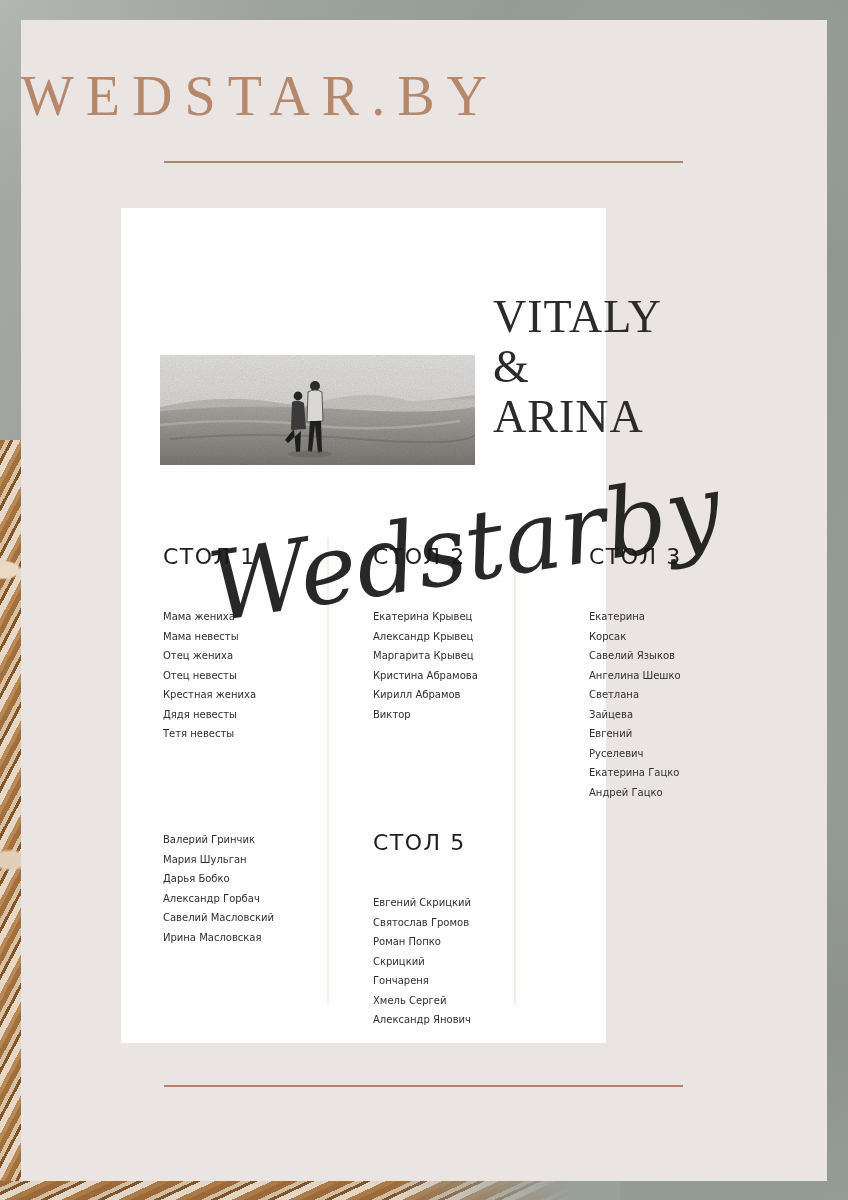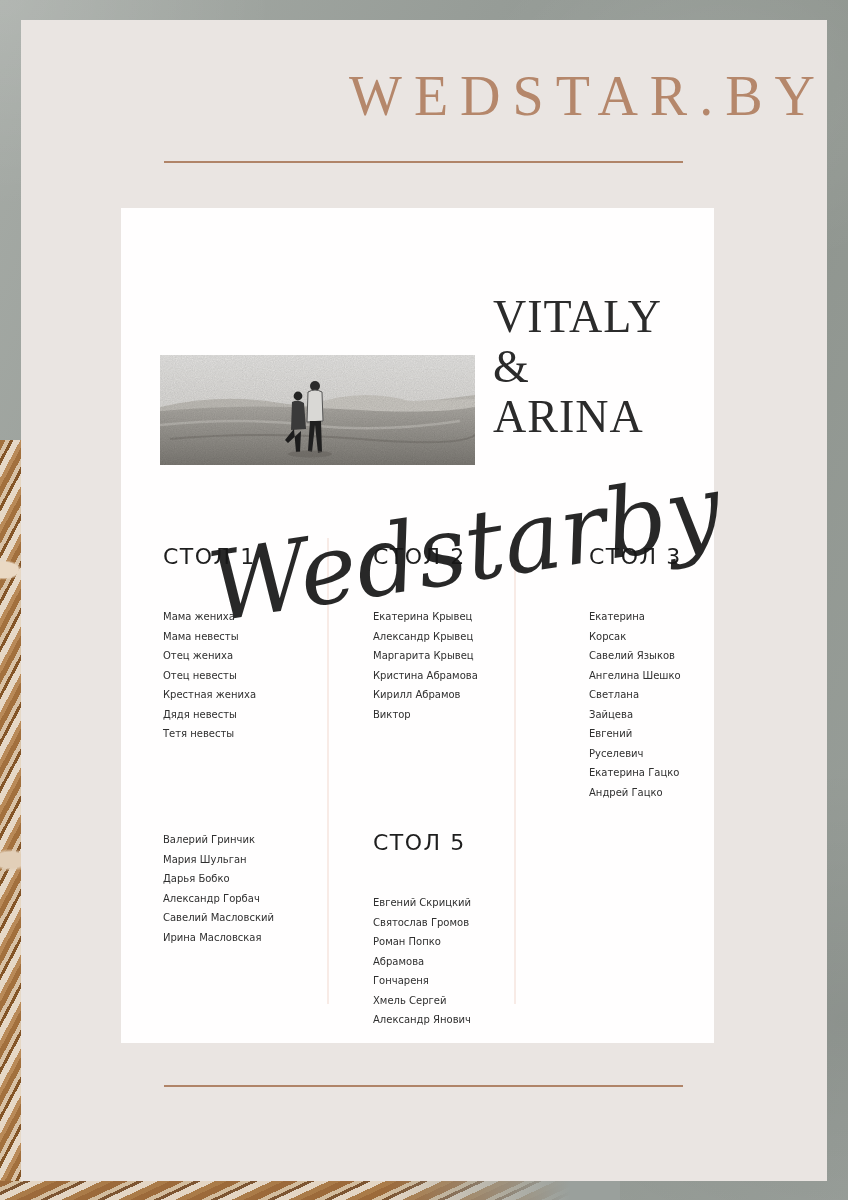--- a/index.html
+++ b/index.html
@@ -17,27 +17,27 @@
       radial-gradient(26px 14px at 4px 130px,#ead9c4 0 55%,rgba(0,0,0,0) 70%),
       radial-gradient(30px 16px at 10px 420px,#e2cfb8 0 50%,rgba(0,0,0,0) 70%),
       repeating-linear-gradient(118deg,#a2703d 0 5px,#d8c2a6 5px 9px,#845527 9px 12px,#e6d8c6 12px 18px,#b98a58 18px 22px);
     filter:blur(.4px);}
   .flowers-bottom{position:absolute;left:0;top:1181px;width:620px;height:19px;
     background:
       linear-gradient(90deg,rgba(154,160,156,0) 0 62%,#9aa09c 92%),
       repeating-linear-gradient(155deg,#9c6a3a 0 6px,#d3bd9e 6px 10px,#7d5531 10px 13px,#e4d6c4 13px 19px,#aa7b48 19px 24px);
     filter:blur(.4px);}
   .frame{position:absolute;left:21px;top:20px;width:806px;height:1161px;background:#eae5e2;}
-  .brand-title{position:absolute;left:0;top:44px;width:806px;text-align:right;
+  .brand-title{position:absolute;left:0;top:44px;width:806px;text-align:left;
     font-family:"Liberation Serif",serif;font-weight:400;font-size:56px;letter-spacing:12px;
     color:#b5876b;white-space:nowrap;}
   .rule{position:absolute;height:0;border-top:2px solid #b08468;}
   .rule-top{left:143px;top:141px;width:519px;}
   .rule-bottom{left:143px;top:1065px;width:519px;}
-  .card{position:absolute;left:100px;top:188px;width:593px;height:835px;background:#fffefe;}
+  .card{position:absolute;left:100px;top:188px;width:485px;height:835px;background:#fffefe;}
   
   .photo{position:absolute;left:39px;top:147px;width:315px;height:110px;overflow:hidden;}
   .couple{position:absolute;left:372px;top:84px;width:200px;
     font-family:"Liberation Serif",serif;color:#2b2b2b;font-size:46px;line-height:50px;
     letter-spacing:1px;}
   
   .tables{position:absolute;left:42px;top:336px;width:520px;
     display:grid;grid-template-columns:188px 194px 1fr;grid-auto-rows:264px;gap:22px;}
   .table-label{margin:0 0 38px 0;font-family:"DejaVu Sans",sans-serif;font-weight:400;
     font-size:22px;letter-spacing:1.5px;color:#1e1e1e;}
@@ -158,21 +158,21 @@
               <li>Ирина Масловская</li>
             </ul>
   </div>
 
   <div class="table-cell">
     <h3 class="table-label">СТОЛ 5</h3>
     <ul class="guest-list">
               <li>Евгений Скрицкий</li>
               <li>Святослав Громов</li>
               <li>Роман Попко</li>
-              <li>Абрамова</li>
+              <li>Скрицкий</li>
               <li>Гончареня</li>
               <li>Хмель Сергей</li>
               <li>Александр Янович</li>
             </ul>
   </div>
 
 </section>
     </div>
 
     <div class="watermark">Wedstarby</div>

